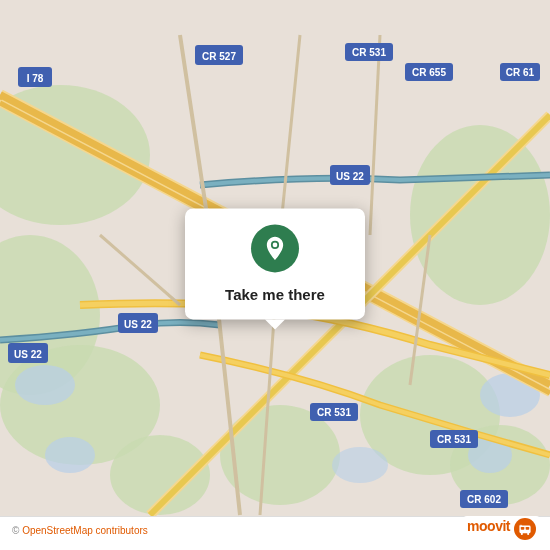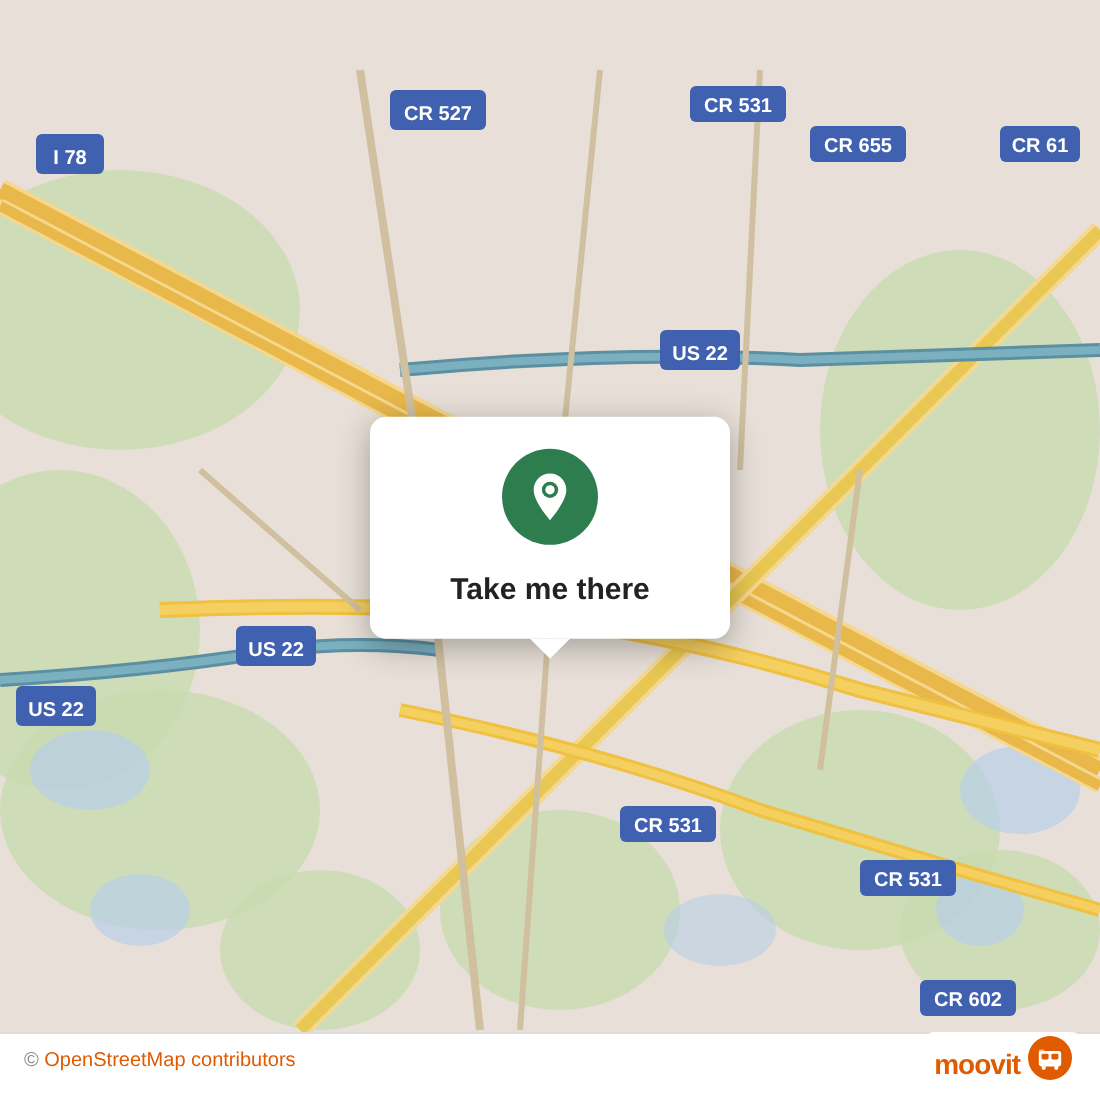--- a/index.html
+++ b/index.html
@@ -115,21 +115,21 @@
       line-height: 1.4;
     }
 
     
     .moovit-logo {
       position: absolute;
       bottom: 8px;
       right: 10px;
       z-index: 300;
       display: flex;
-      align-items: flex-end;
+      align-items: flex-start;
       background: white;
       border-radius: 4px;
       padding: 2px 4px;
       margin-left: 36px;
     }
 
     .moovit-logo-text {
       font-size: 14px;
       font-weight: bold;
       color: #e05a00;

